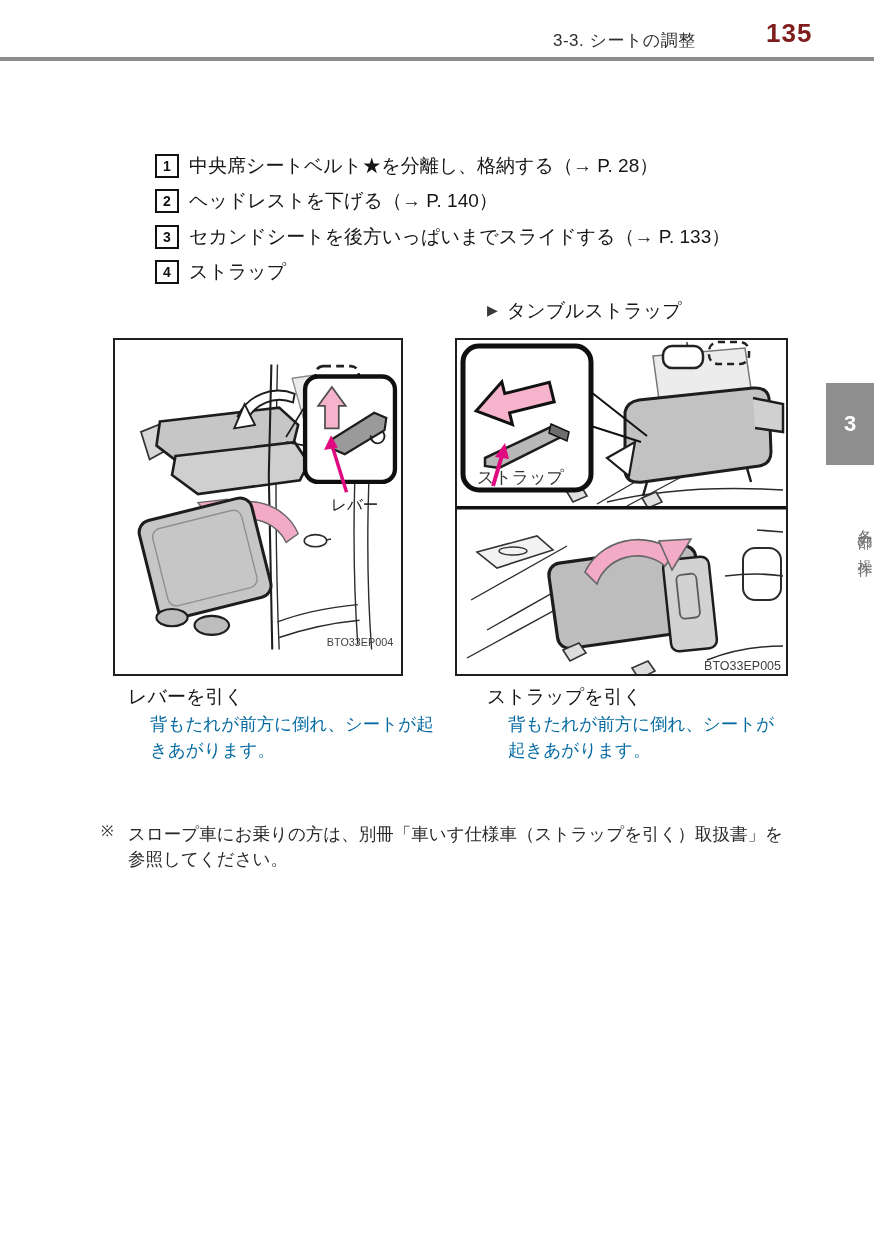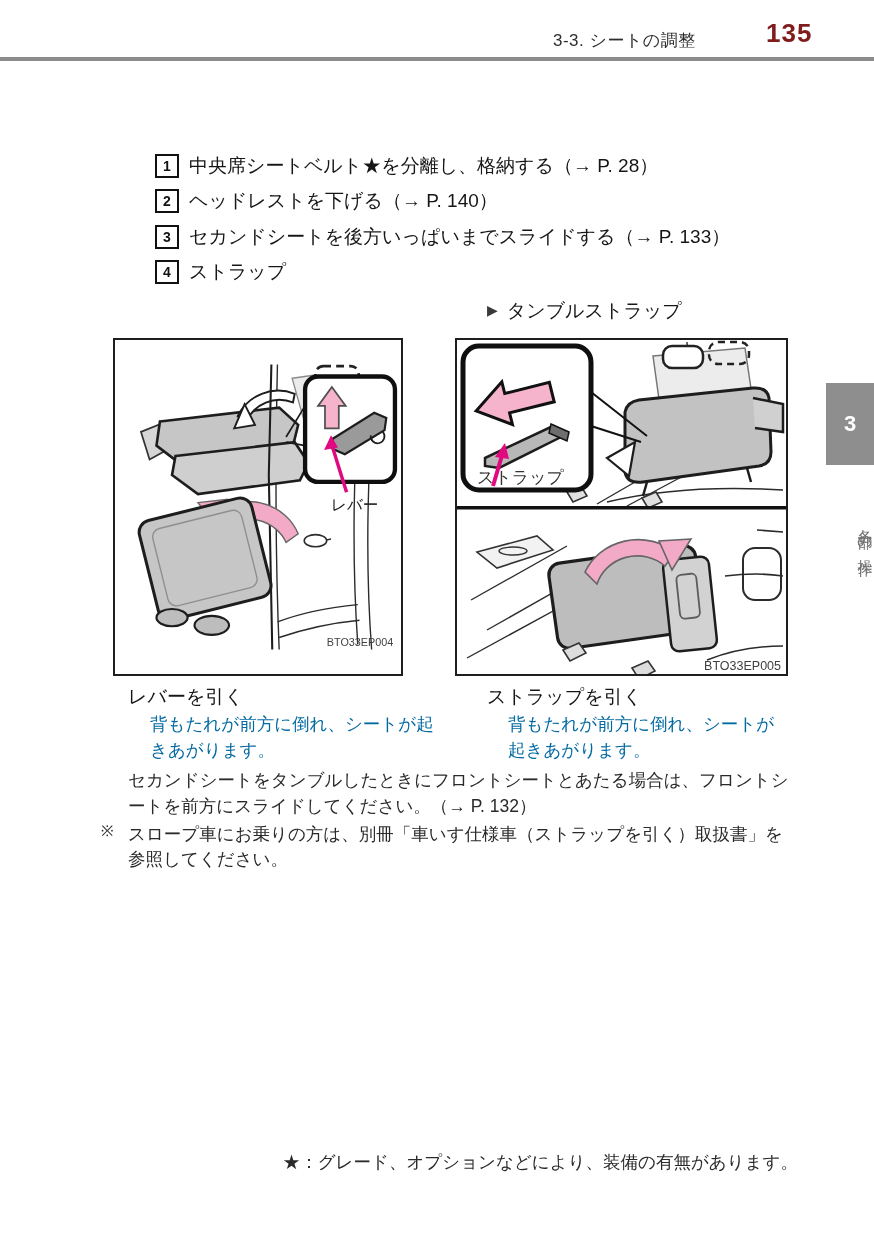--- a/index.html
+++ b/index.html
@@ -164,23 +164,21 @@
       <path d="M175,328 l16,-7 l7,10 l-16,8 z" fill="#ddd" stroke="#333" stroke-width="1.6"></path>
       <text x="324" y="330" text-anchor="end" font-size="12.5" fill="#3f3f3f">BTO33EP005</text>
     </svg>
   </div>
 
   <div class="caption cap-left">レバーを引く</div>
   <div class="caption cap-right">ストラップを引く</div>
   <div class="capdetail cd-left">背もたれが前方に倒れ、シートが起きあがります。</div>
   <div class="capdetail cd-right">背もたれが前方に倒れ、シートが起きあがります。</div>
 
-  <div class="paragraph">セカンドシートをタンブルしたときにフロントシートとあたる場合は、フロントシートを前方にスライドしてください。（→ P. 132）</div>
 
   <div class="footnote-mark">※</div>
   <div class="footnote">スロープ車にお乗りの方は、別冊「車いす仕様車（ストラップを引く）取扱書」を参照してください。</div>
 
-  <div class="starnote">★：グレード、オプションなどにより、装備の有無があります。</div>
 
   <div class="chapter-tab">3</div>
   <div class="chapter-label">各部の操作</div>
 
 </div>
 
 </body></html>

